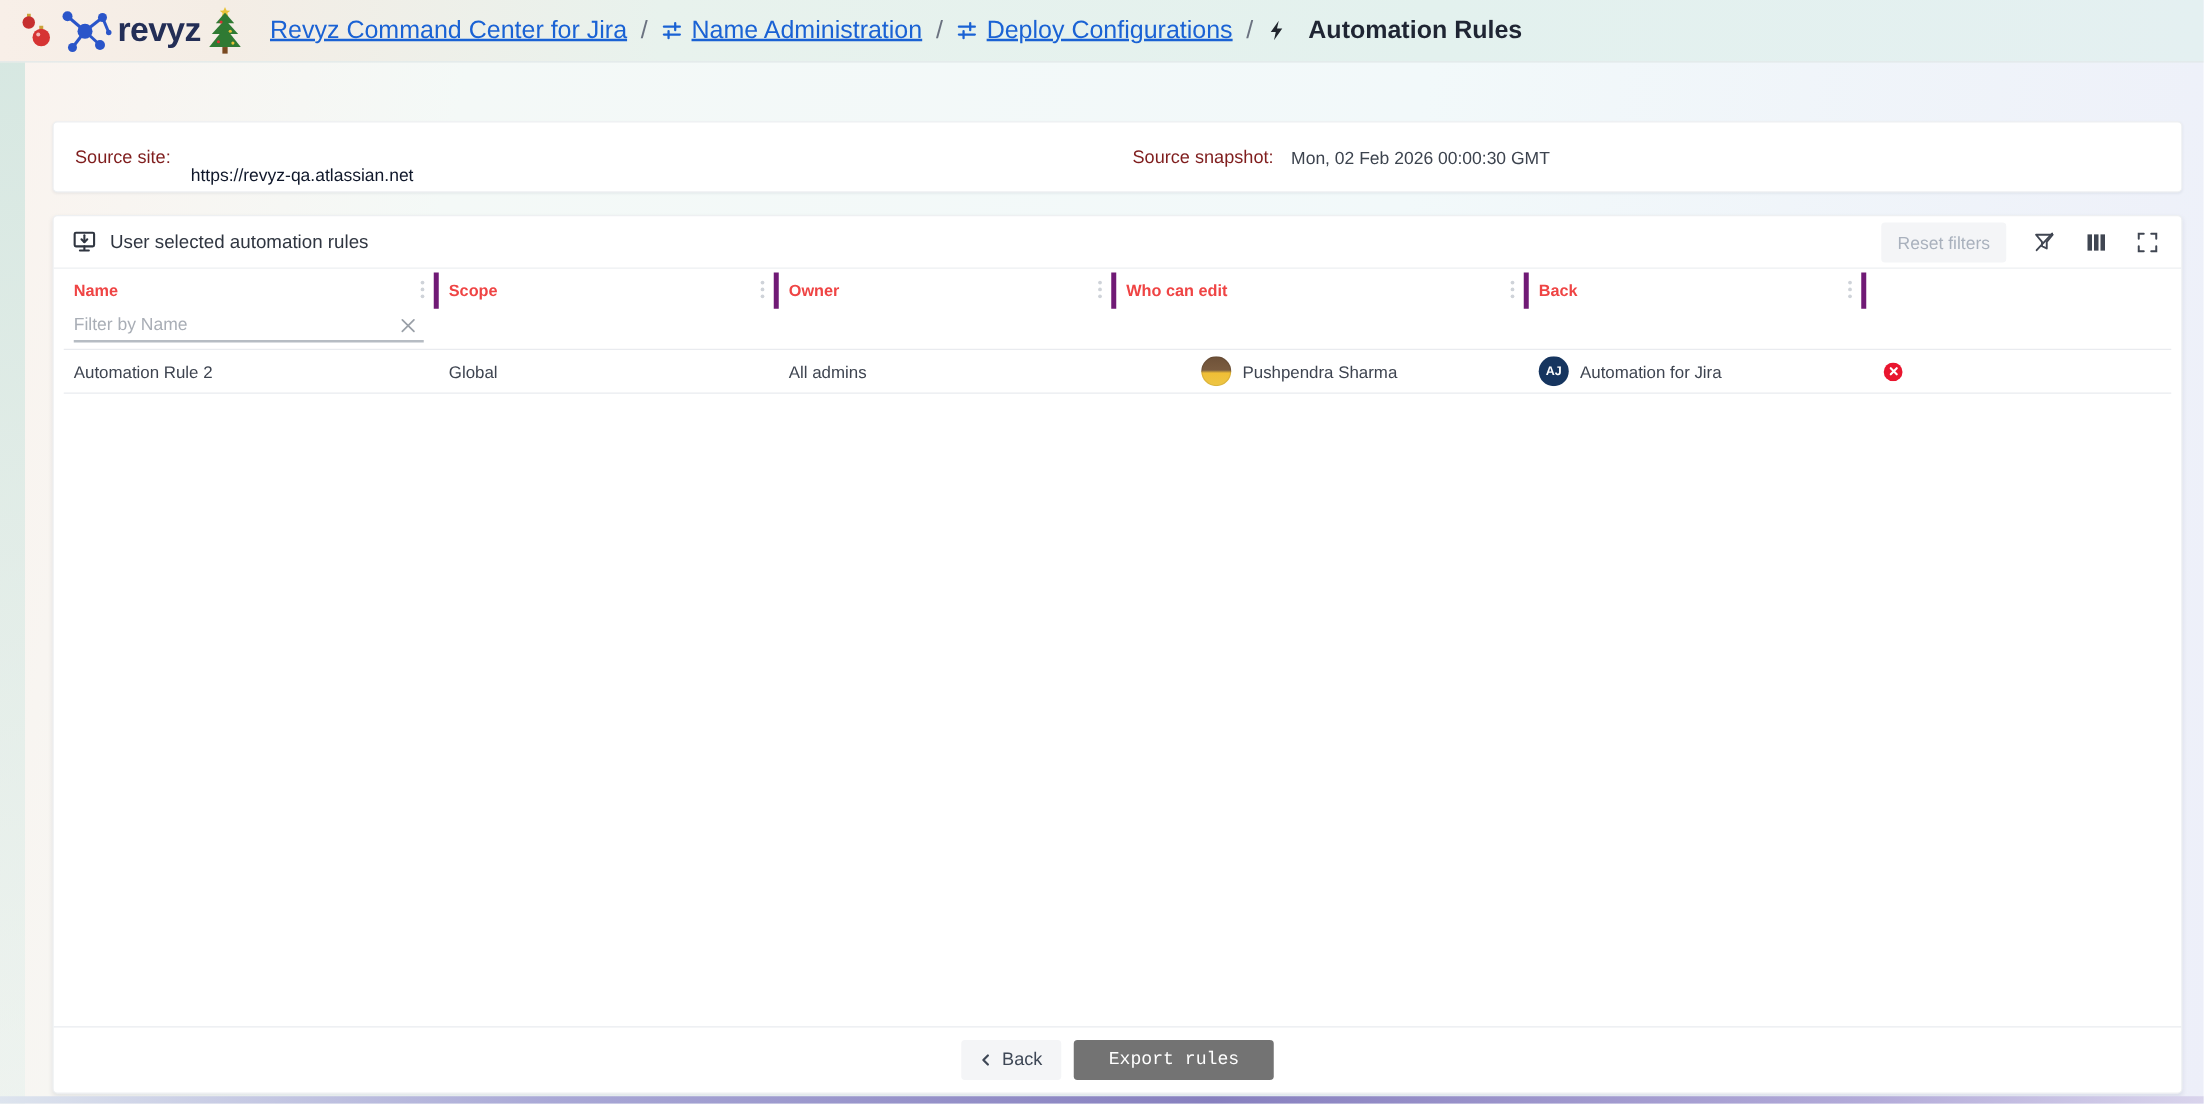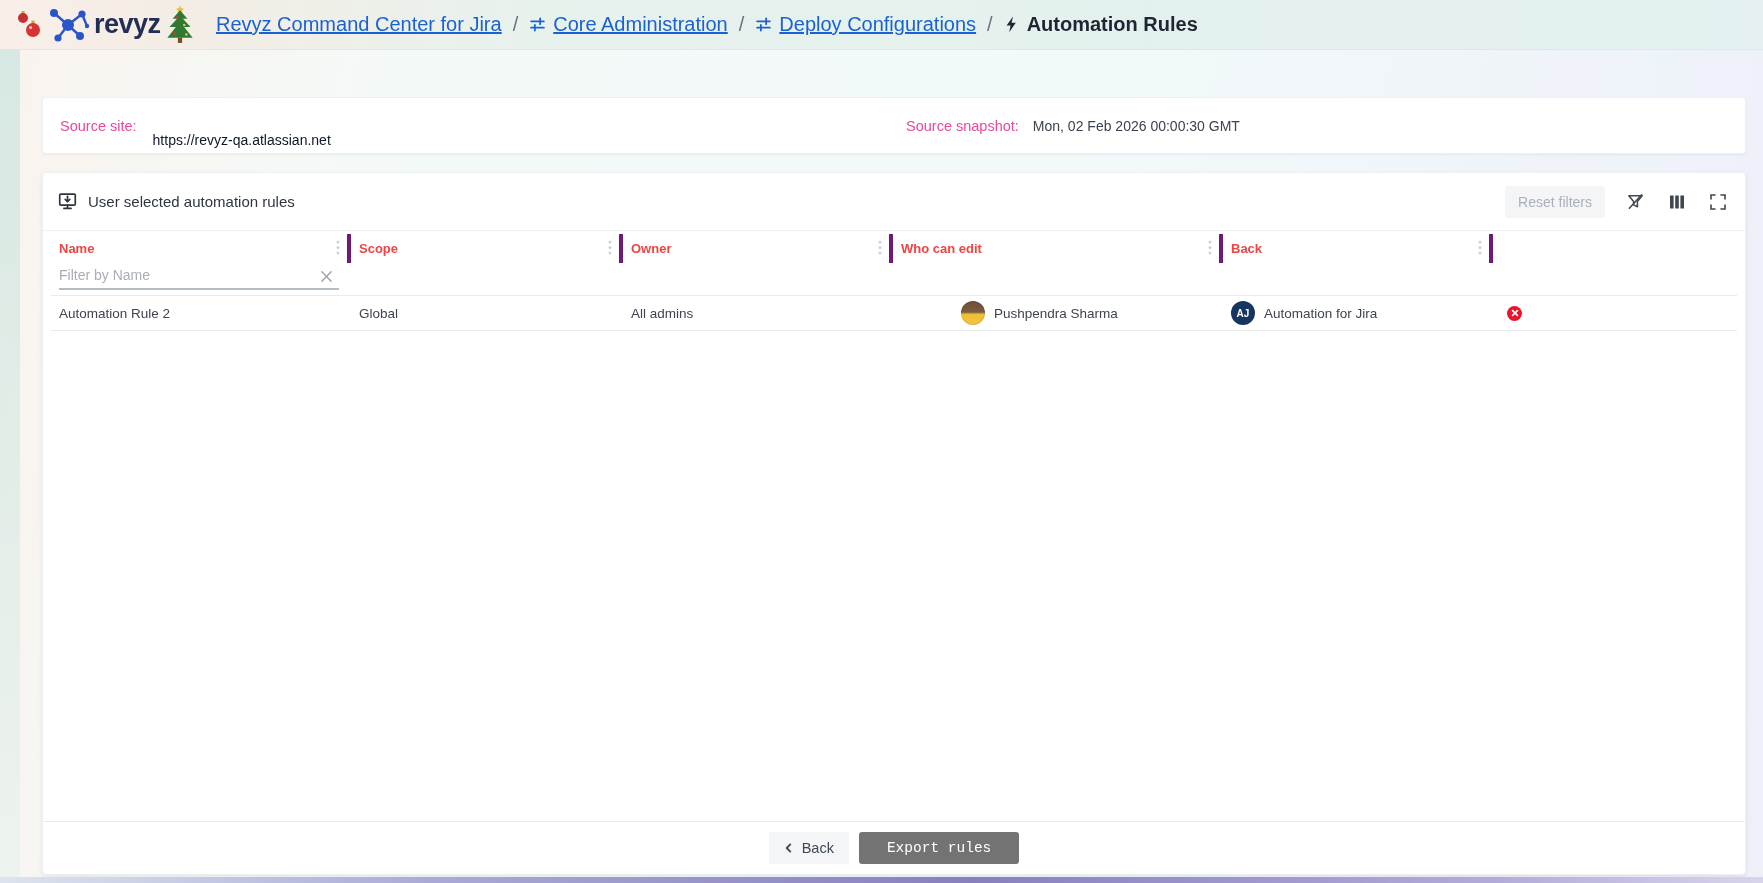--- a/index.html
+++ b/index.html
@@ -19,49 +19,49 @@
     background:linear-gradient(90deg,#f8efe8 0%,#f4ede5 10%,#e8f2ed 30%,#e3f1ee 65%,#e4f0f1 100%);
     border-bottom:1px solid #dfe7e7;
     display:flex; align-items:center;
   }
   .logo { display:flex; align-items:center; gap:3px; padding-left:16px; width:200px; cursor:pointer; }
   .logo-text { font-size:27px; font-weight:800; color:#232e56; letter-spacing:-0.5px; line-height:1; }
   .crumbs { display:flex; align-items:center; gap:11px; font-size:20px; margin-left:16px; white-space:nowrap; }
   .crumb-link { color:#1a62d4; text-decoration:underline; cursor:pointer; }
   .crumb-sep { color:#6b7280; }
   .crumb-group { display:flex; align-items:center; gap:7px; }
-  .crumb-current { display:flex; align-items:center; gap:9px; font-weight:700; color:#1f2533; }
+  .crumb-current { display:flex; align-items:center; gap:19px; font-weight:700; color:#1f2533; }
 
   
   .left-strip { position:absolute; top:50px; left:0; width:20px; bottom:0;
     background:linear-gradient(180deg, rgba(213,231,225,.95), rgba(226,240,236,.45)); }
   .bottom-strip { position:absolute; left:0; right:0; bottom:0; height:6px;
     background:linear-gradient(90deg,#dde4ee 0%, #a9a8d6 25%, #8780bf 55%, #b3abd9 85%, #d9d4ec 100%); }
 
   
   .source-card {
     position:absolute; top:97px; left:42px; width:1704px; height:57px;
     background:#fff; border:1px solid #eef0f2; border-radius:4px;
     box-shadow:0 1px 2px rgba(9,30,66,.06);
     display:flex; align-items:center;
   }
   .source-half { width:50%; display:flex; align-items:center; }
   .source-half.left { padding-left:17px; }
   .source-half.right { padding-left:12px; }
-  .muted-label { color:#ec4899; font-size:14.5px; }
+  .muted-label { color:#7f1d1d; font-size:14.5px; }
   .source-link { color:#0f172a; font-size:14px; text-decoration:none; margin-left:16px; cursor:pointer;margin-top:28px; }
   .snapshot-value { color:#3c434e; font-size:14px; margin-left:14px; }
 
   
   .main-card {
     position:absolute; top:172px; left:42px; width:1704px; height:703px;
     background:#fff; border:1px solid #eef0f2; border-radius:4px;
     box-shadow:0 2px 4px rgba(9,30,66,.08);
   }
-  .card-head { height:58px; display:flex; align-items:center; padding:0 16px 0 14px; border-bottom:1px solid #edeff2; }
+  .card-head { height:42px; display:flex; align-items:center; padding:0 16px 0 14px; border-bottom:1px solid #edeff2; }
   .card-title { font-size:15px; color:#2f3540; margin-left:10px; }
   .head-actions { margin-left:auto; display:flex; align-items:center; gap:19px; }
   .reset-btn { background:#f4f5f7; color:#a9b1bd; border:none; border-radius:3px; font-size:14px;
     padding:8px 13px; cursor:default; }
   .icon-btn { background:none; border:none; padding:2px; cursor:pointer; display:flex; align-items:center; }
 
   
   .thead { display:flex; align-items:stretch; height:29px; margin:3px 8px 0; }
   .th { position:relative; display:flex; align-items:center; font-weight:700; font-size:13px;
     color:#ef4444; padding-left:8px; border-right:4px solid #701a75; }
@@ -153,21 +153,21 @@
 
       <span class="crumb-group">
         <span style="line-height:0">
           <svg width="17" height="17" viewBox="0 0 16 16" fill="none" stroke="#1a62d4" stroke-width="1.7" stroke-linecap="round">
             <path d="M2 5 H14"></path>
               <path d="M2 11 H14"></path>
               <path d="M10.5 2.3 V7.7"></path>
               <path d="M5.5 8.3 V13.7"></path>
           </svg>
         </span>
-        <a class="crumb-link">Core Administration</a>
+        <a class="crumb-link">Name Administration</a>
       </span>
       <span class="crumb-sep">/</span>
 
       <span class="crumb-group">
         <span style="line-height:0">
           <svg width="17" height="17" viewBox="0 0 16 16" fill="none" stroke="#1a62d4" stroke-width="1.7" stroke-linecap="round">
             <path d="M2 5 H14"></path>
               <path d="M2 11 H14"></path>
               <path d="M10.5 2.3 V7.7"></path>
               <path d="M5.5 8.3 V13.7"></path>

